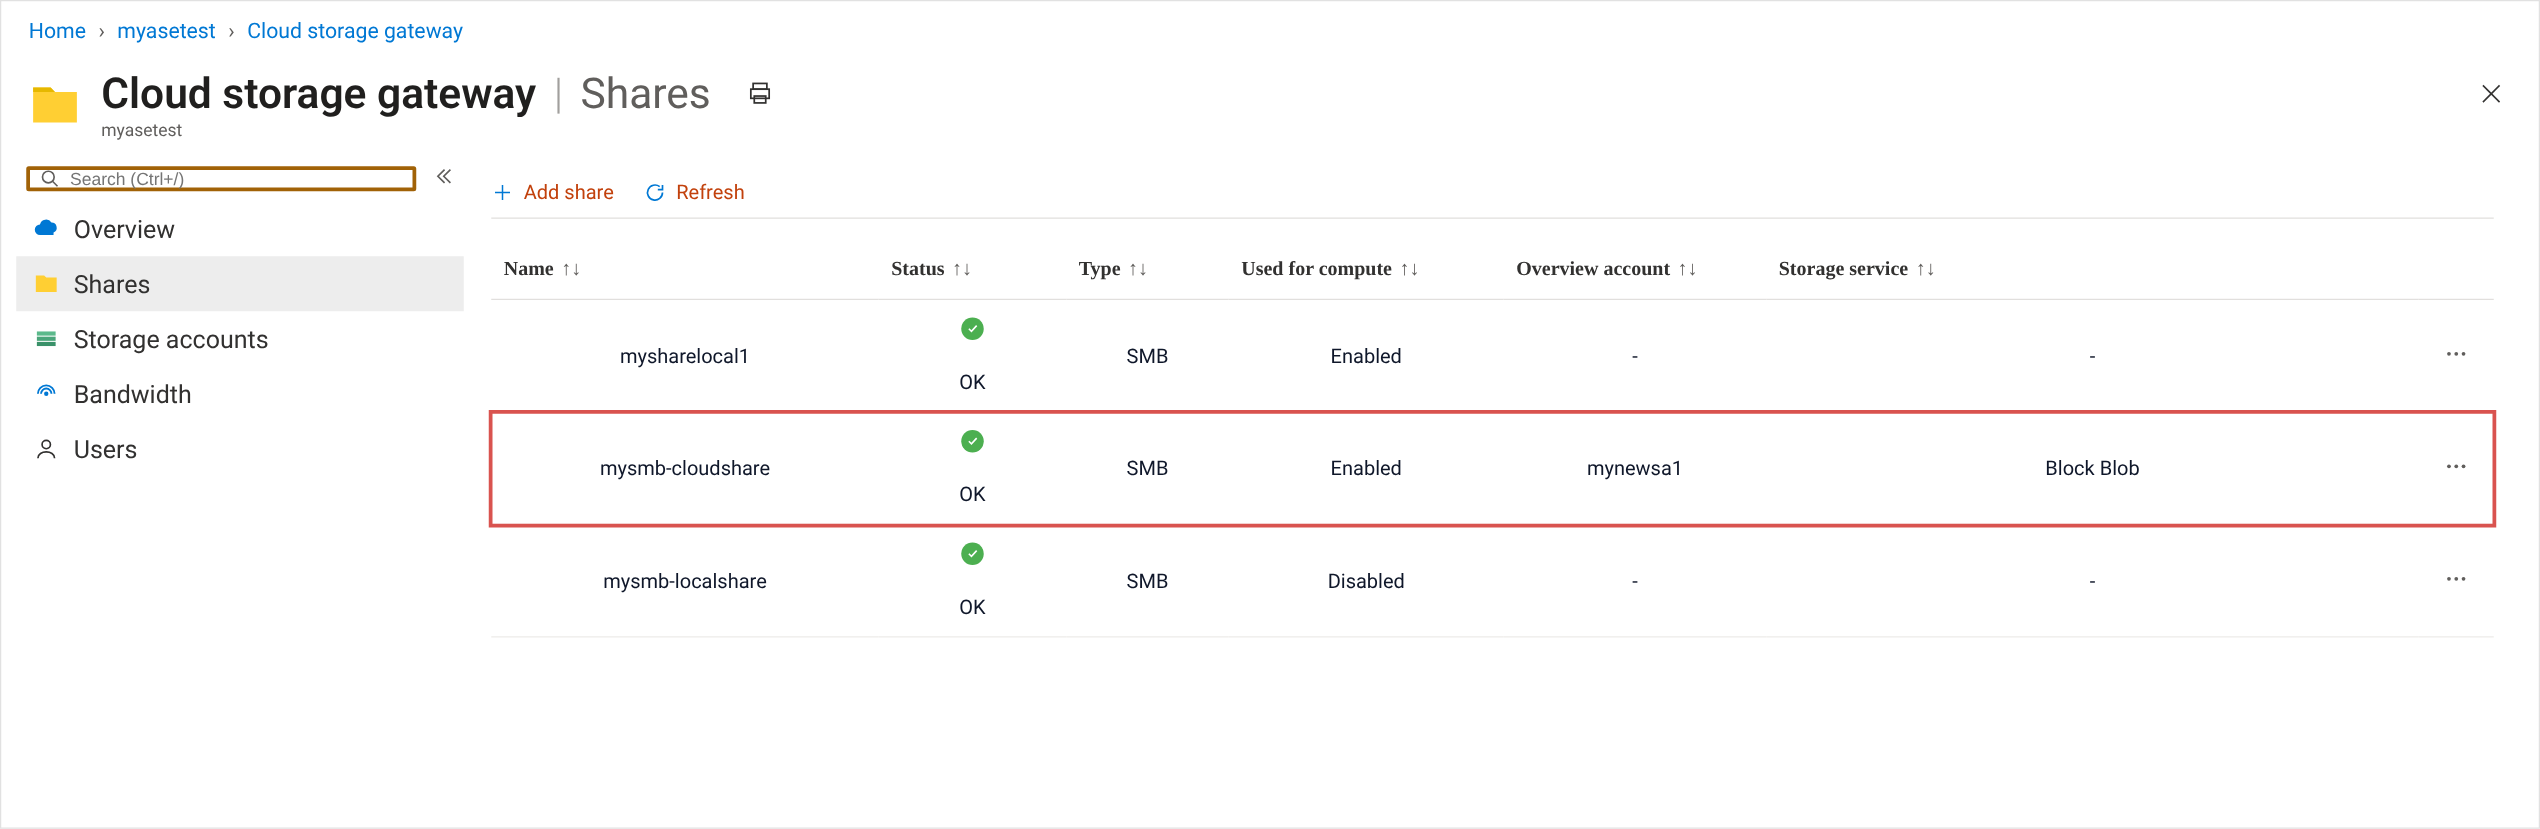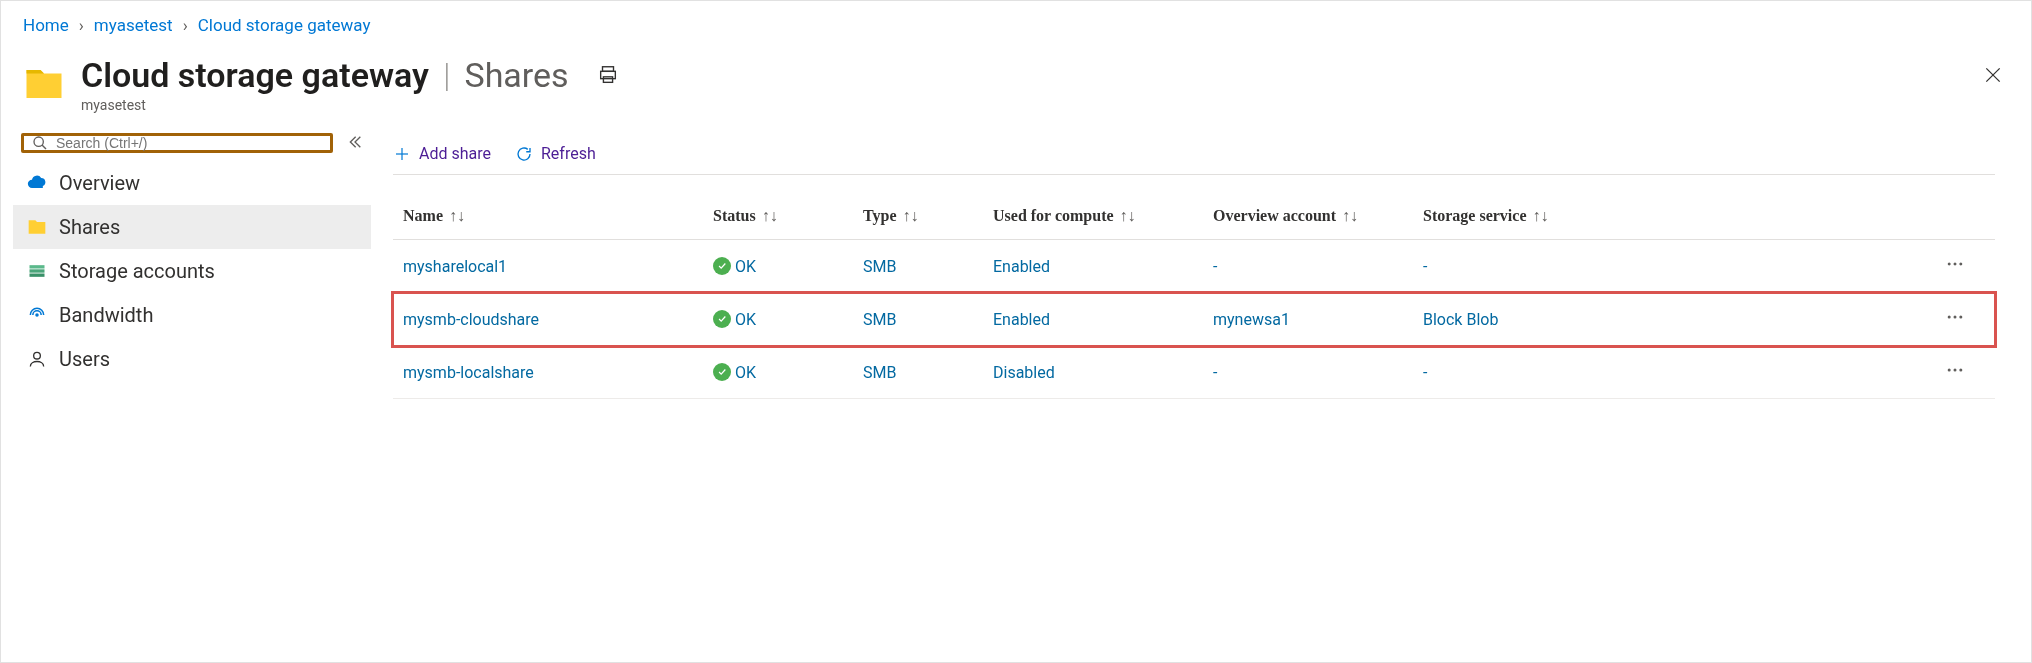--- a/index.html
+++ b/index.html
@@ -155,21 +155,21 @@
       align-items: center;
       gap: 24px;
       height: 42px;
       border-bottom: 1px solid #e1dfdd;
       padding-bottom: 0;
     }
     .tool-btn {
       display: flex;
       align-items: center;
       gap: 8px;
-      color: #4c1d95;
+      color: #c2410c;
       font-size: 16px;
       cursor: pointer;
     }
     .tool-btn .tool-icon { color: #0078d4; display:flex;}
     
     
     table {
       width: 100%;
       margin-top: 18px;
       border-collapse: collapse;
@@ -180,23 +180,24 @@
       font-size: 16px;
       padding: 14px 10px;
       border-bottom: 1px solid #e1dfdd;
       font-family: Liberation Serif, serif;
     }
     th .sort { margin-left: 6px; color:#605e5c; }
     td {
       padding: 14px 10px;
       font-size: 16px;
       border-bottom: 1px solid #edebe9;
-      color: #0369a1;
-    }
-    .status-cell { display:flex; align-items:center; gap:4px; }
+      color: #0f172a;
+      text-align: center;
+    }
+    .status-cell { display:flex; align-items:center; gap:24px;flex-direction:column; }
     .ok-icon {
       width: 18px; height: 18px;
       background: #4caf50;
       border-radius: 50%;
       display:flex; align-items:center; justify-content:center;
     }
     .ok-icon svg { fill:#fff; }
     .more-btn { cursor:pointer; }
     tr.highlighted {
       outline: 3px solid #d9534f;

